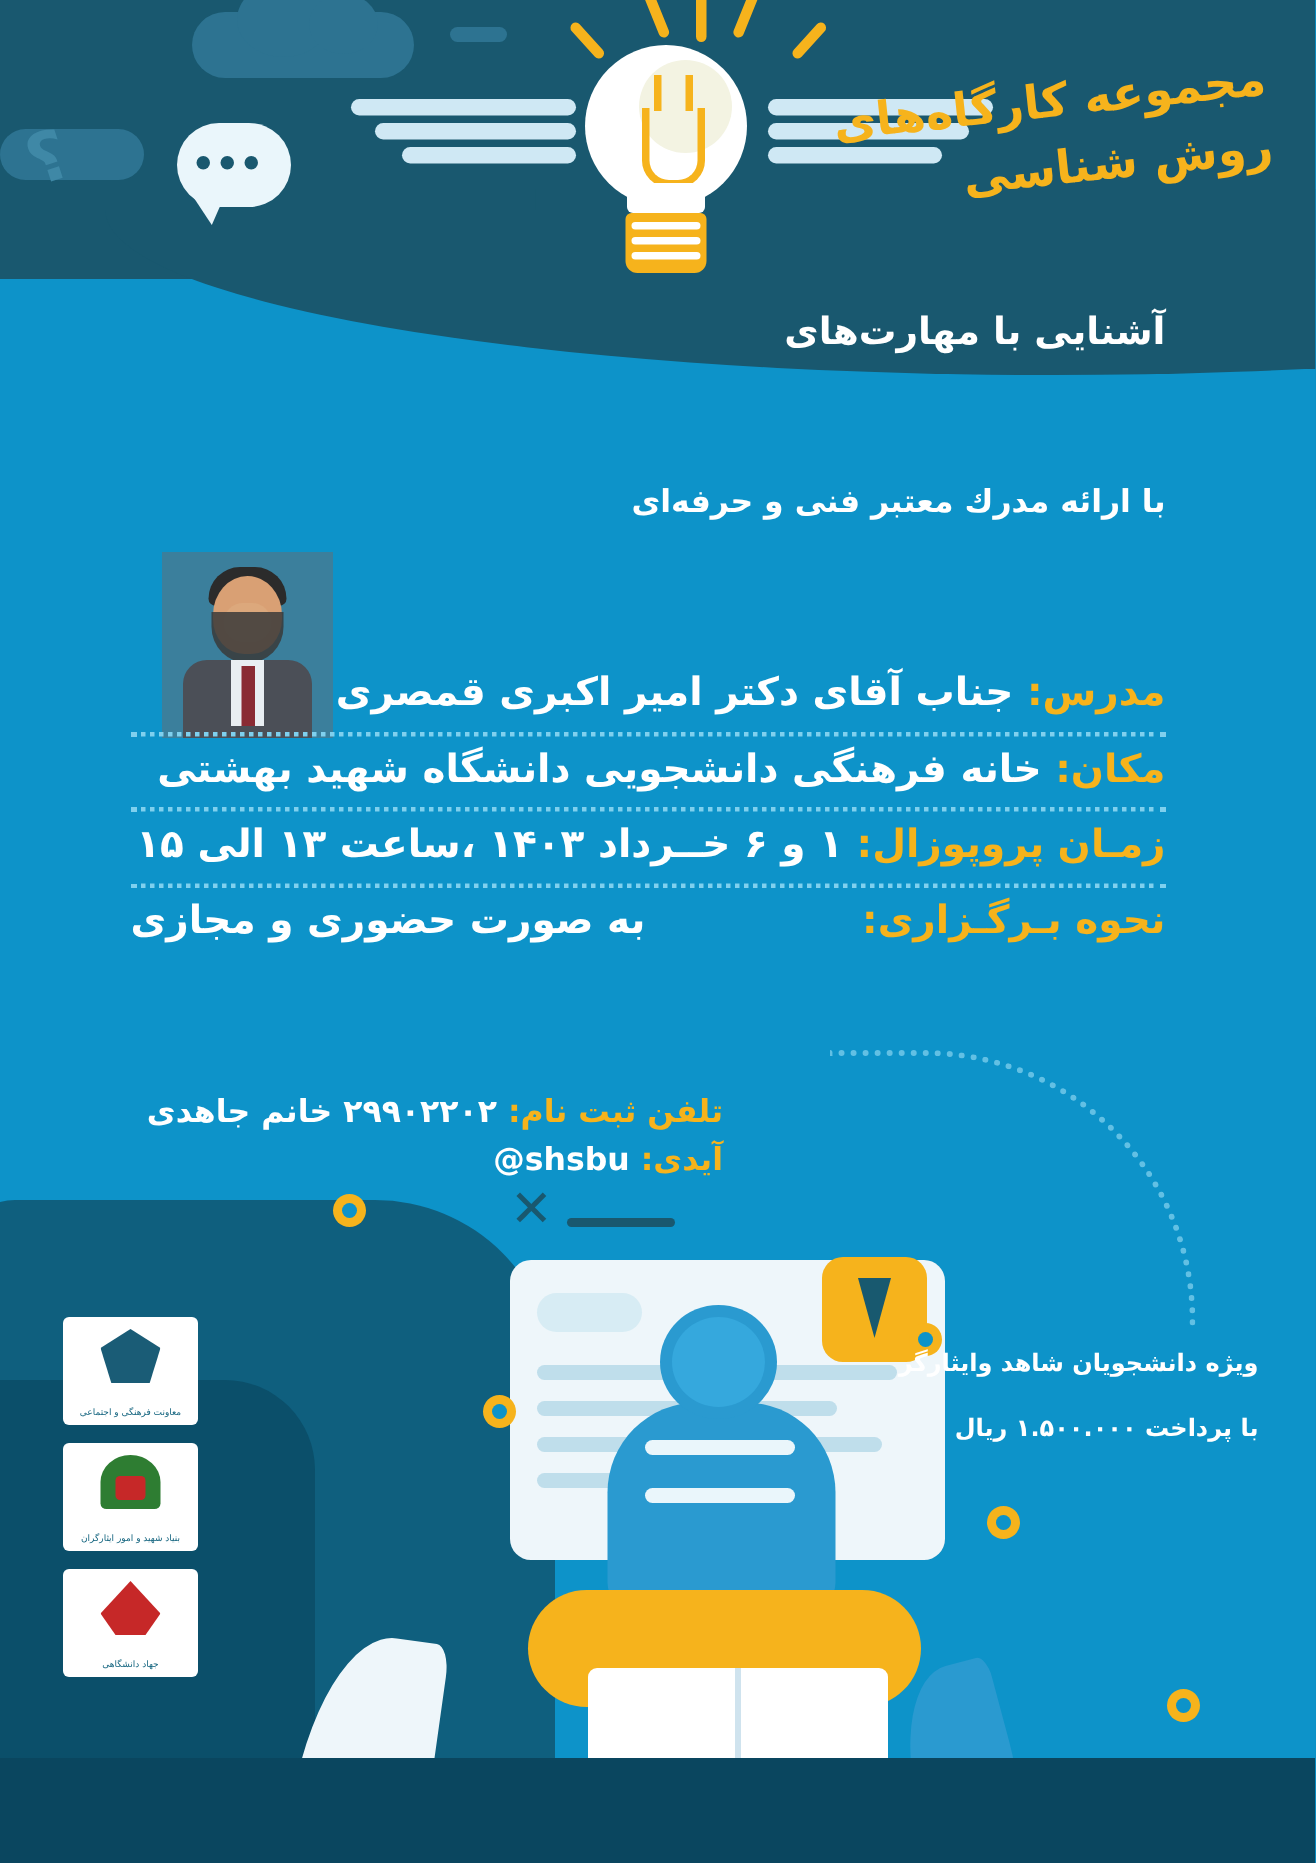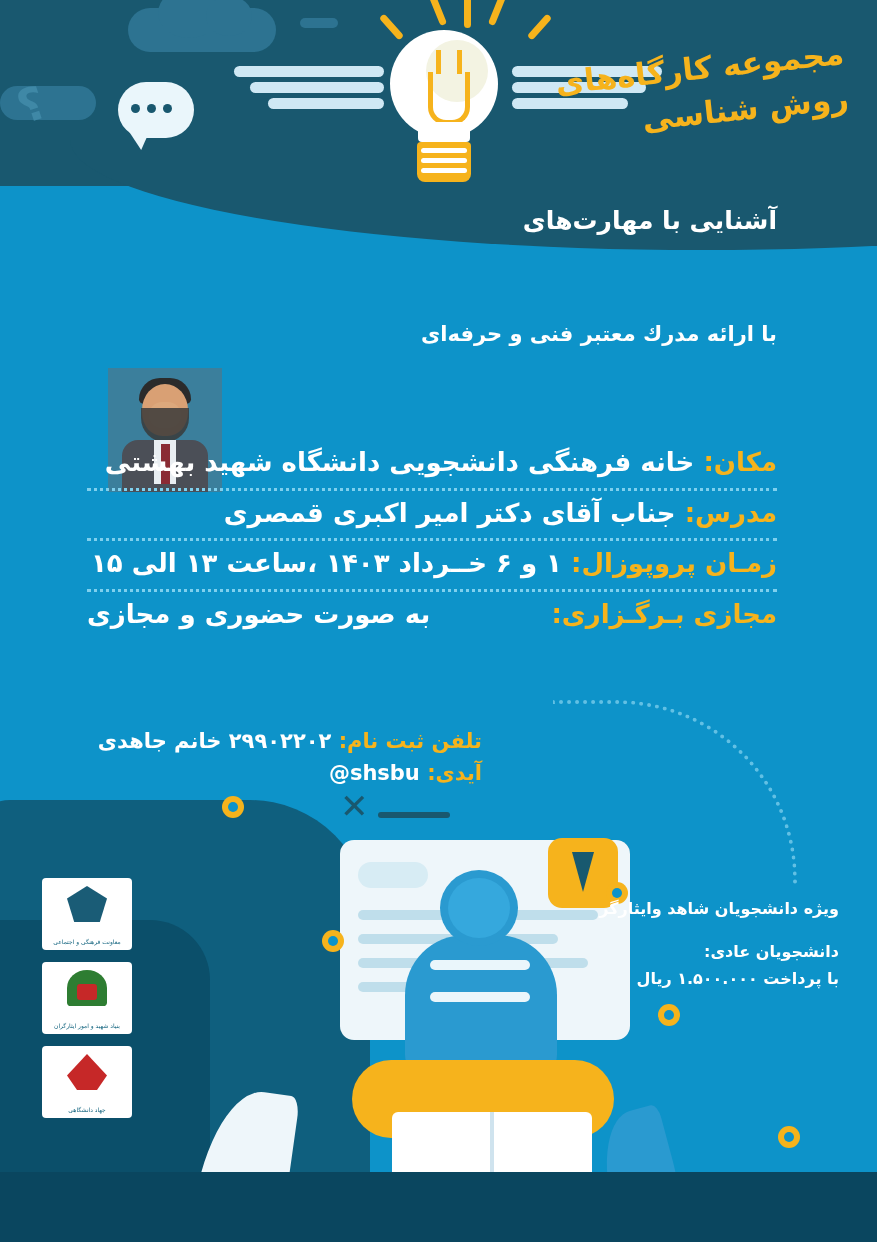--- a/index.html
+++ b/index.html
@@ -226,34 +226,34 @@
     <div class="ph-hair"></div>
     <div class="ph-head"></div>
     <div class="ph-face"></div>
     <div class="ph-beard"></div>
     <div class="ph-body"></div>
     <div class="ph-shirt"></div>
     <div class="ph-tie"></div>
   </div>
 
   <div class="info">
+    <div class="row dotted row-speaker">
+      <span class="lbl">مدرس:</span>
+      <span>جناب آقای دکتر امیر اکبری قمصری</span>
+    </div>
     <div class="row dotted row-venue">
       <span class="lbl">مکان:</span>
       <span>خانه فرهنگی دانشجویی دانشگاه شهید بهشتی</span>
     </div>
-    <div class="row dotted row-speaker">
-      <span class="lbl">مدرس:</span>
-      <span>جناب آقای دکتر امیر اکبری قمصری</span>
-    </div>
     <div class="row dotted row-time">
       <span class="lbl">زمـان پروپوزال:</span>
       <span>۱ و ۶ خــرداد ۱۴۰۳ ،ساعت ۱۳ الی ۱۵</span>
     </div>
     <div class="row spread row-mode">
-      <span class="lbl">مجازی بـرگـزاری:</span>
+      <span class="lbl">نحوه بـرگـزاری:</span>
       <span>به صورت حضوری و مجازی</span>
     </div>
   </div>
 
   <div class="contact">
     <div>
       <span class="lbl">تلفن ثبت نام:</span>
       <span>۲۹۹۰۲۲۰۲ خانم جاهدی</span>
     </div>
     <div>
@@ -314,18 +314,17 @@
         <span class="lg-title">جهاد دانشگاهی</span>
       </div>
     </div>
   </div>
 
   <div class="notes">
     <div class="blk">
       <div>ویژه دانشجویان شاهد وایثارگر</div>
     </div>
     <div class="blk">
-      <div>دانشجویان عادی:</div>
       <div>با پرداخت ۱.۵۰۰.۰۰۰ ریال</div>
     </div>
   </div>
 
 </div>
 
 </body></html>

